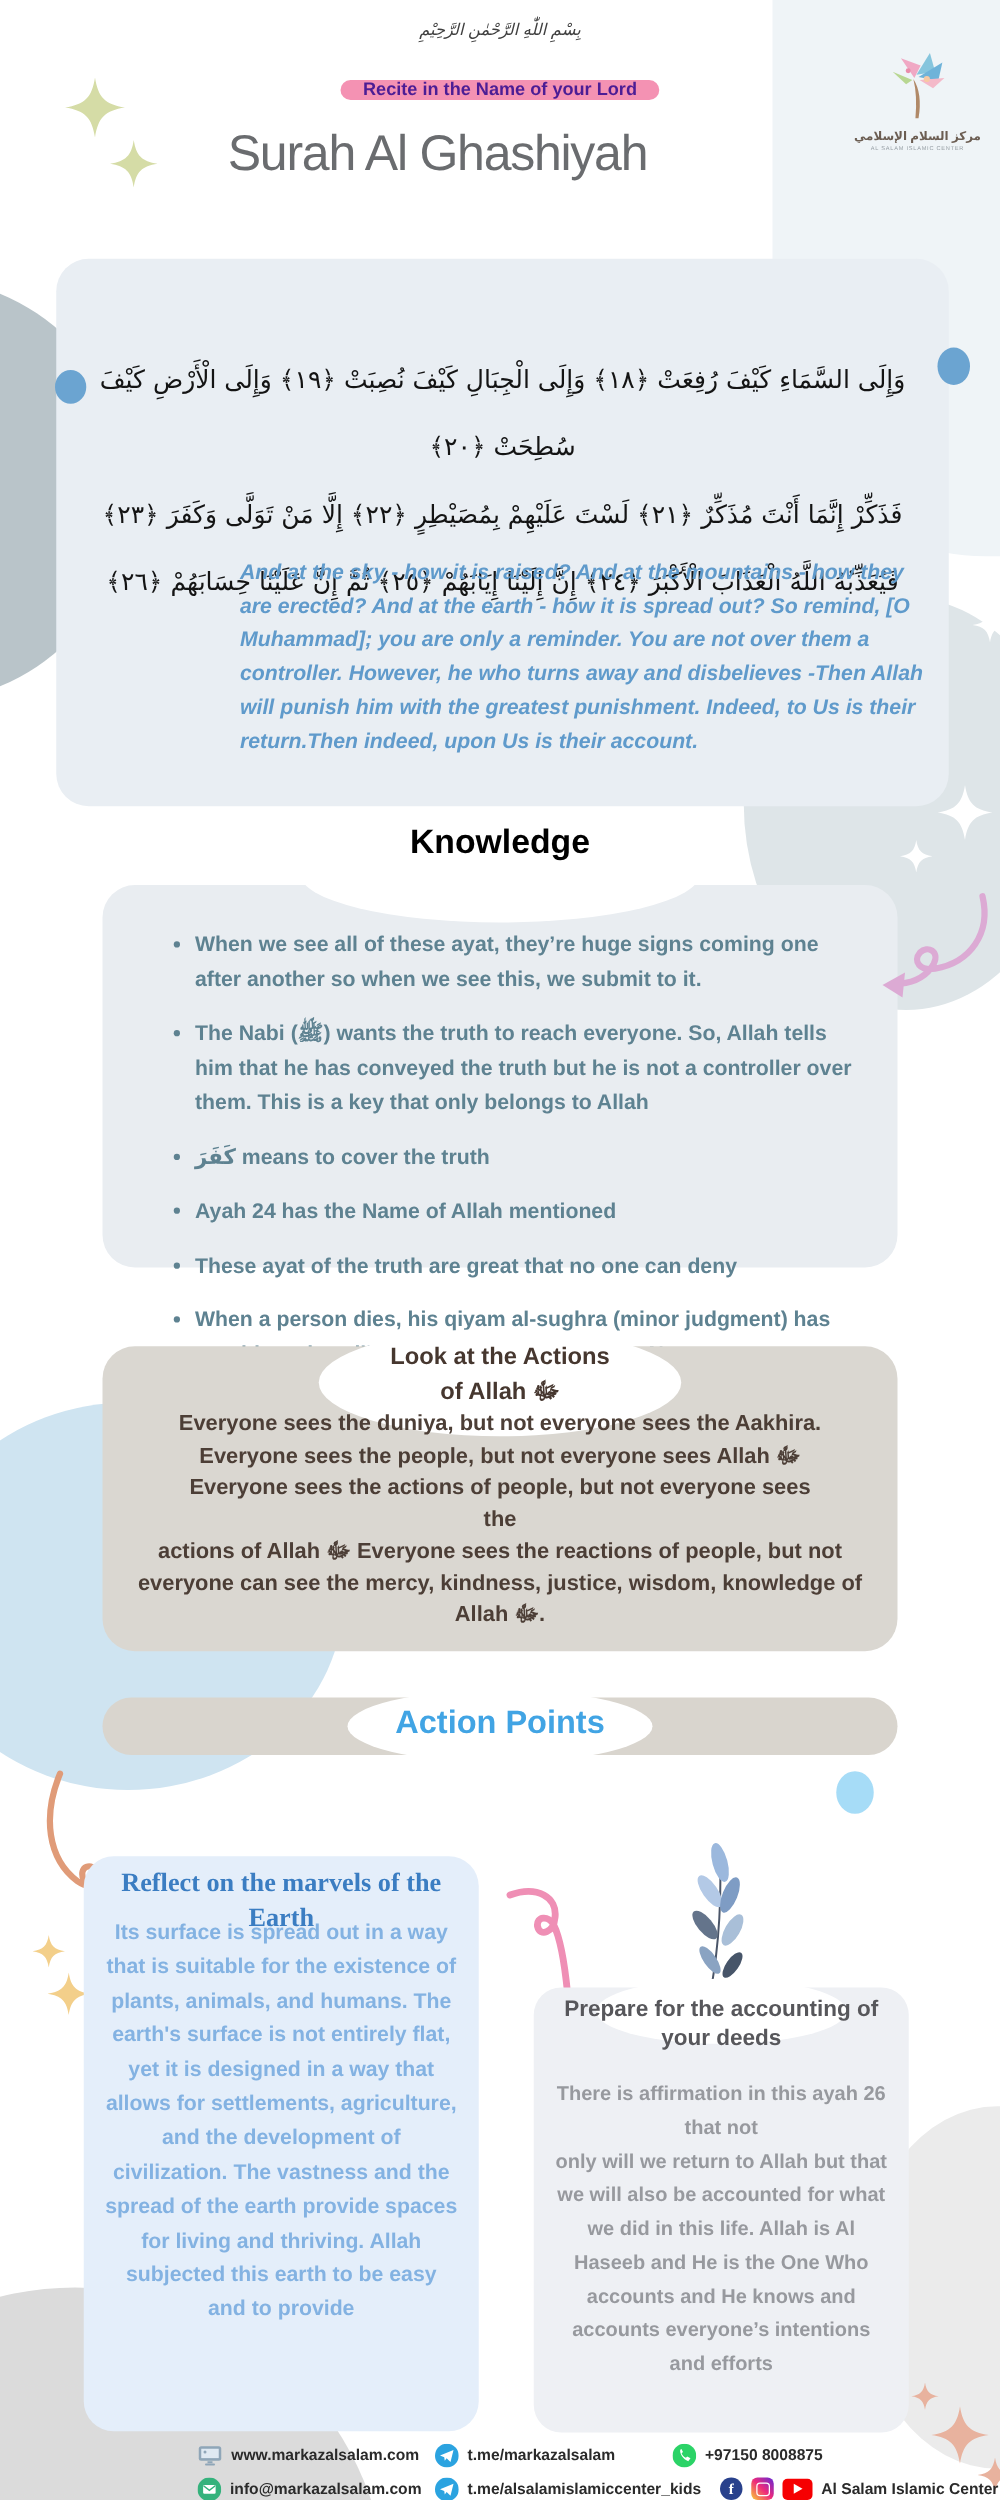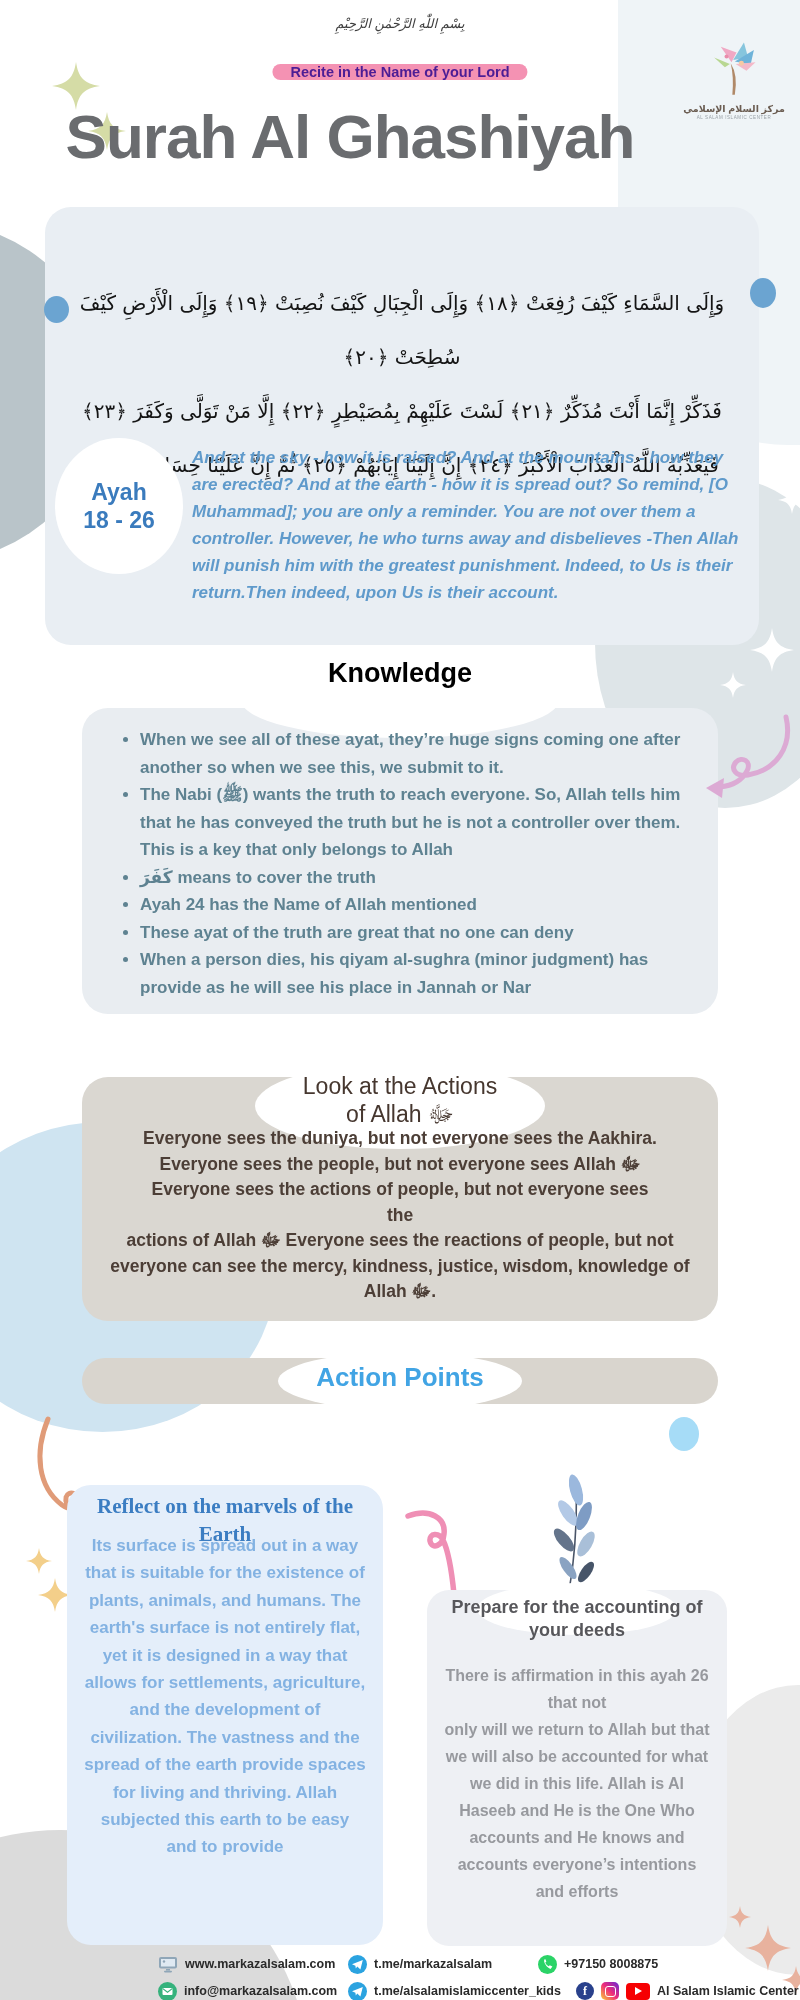--- a/index.html
+++ b/index.html
@@ -12,47 +12,47 @@
   .star svg path{fill:currentColor;}
 
   
   .bismillah{top:16px;left:0;width:800px;text-align:center;font-size:13px;color:#3f3f3f;
              letter-spacing:1px;font-style:italic;}
   .badge{top:64px;left:50%;transform:translateX(-50%);background:#f492b3;color:#4c1d95;
          font-weight:bold;font-size:14.5px;padding:0 18px;border-radius:10px;white-space:nowrap;}
   .logo{top:40px;left:678px;width:112px;text-align:center;}
   .logo .ar{font-size:9.5px;color:#6b5d52;font-weight:bold;margin-top:1px;}
   .logo .en{font-size:4.5px;color:#98a0a6;letter-spacing:.6px;margin-top:1px;}
-  .title{top:101px;left:0;width:700px;text-align:center;font-size:62px;font-weight:bold;
+  .title{top:101px;left:0;width:700px;text-align:center;font-size:40px;font-weight:normal;
          color:#6a6c6f;letter-spacing:-1px;}
 
   
   .verse-card{left:45px;top:207px;width:714px;height:438px;background:#e9eef3;border-radius:26px;}
   .dot{position:absolute;background:#6ba4d1;border-radius:50%;}
   .arabic{left:70px;top:276px;width:664px;text-align:center;direction:rtl;color:#141414;
           font-size:20px;line-height:54px;font-family:"DejaVu Sans",sans-serif;}
   .ayah-circle{left:55px;top:438px;width:128px;height:136px;background:#ffffff;border-radius:50%;
                display:flex;flex-direction:column;align-items:center;justify-content:center;}
   .ayah-circle div{color:#3a7bbd;font-weight:bold;font-size:23px;line-height:28px;}
   .translation{left:192px;top:444px;width:552px;color:#5f9acb;font-weight:bold;font-style:italic;
                font-size:17px;line-height:27px;}
 
   
   .k-heading{top:658px;left:0;width:800px;text-align:center;font-size:27px;font-weight:bold;color:#000000;}
   .k-card{left:82px;top:708px;width:636px;height:306px;background:#e9edf1;border-radius:26px;}
   .k-notch{left:240px;top:660px;width:320px;height:78px;background:#ffffff;border-radius:50%;}
   .k-list{left:118px;top:726px;width:566px;margin:0;padding:0 0 0 22px;color:#5e8291;
           font-weight:bold;font-size:17px;line-height:27.5px;}
-  .k-list li{margin:0;}
+  .k-list li{margin:16px;}
 
   
   .a-oval{left:255px;top:1063px;width:290px;height:86px;background:#ffffff;border-radius:50%;}
   .a-card{left:82px;top:1077px;width:636px;height:244px;background:#dad7d1;border-radius:26px;}
-  .a-heading{left:235px;top:1072px;width:330px;text-align:center;color:#46372f;font-weight:normal;
-             font-size:23px;line-height:28px;}
+  .a-heading{left:235px;top:1072px;width:330px;text-align:center;color:#46372f;font-weight:bold;
+             font-size:19px;line-height:28px;}
   .a-body{left:100px;top:1126px;width:600px;text-align:center;color:#4c3e36;font-weight:bold;
           font-size:17.5px;line-height:25.5px;white-space:pre-line;}
 
   
   .ap-bar{left:82px;top:1358px;width:636px;height:46px;background:#d9d5ce;border-radius:24px;}
   .ap-oval{left:278px;top:1352px;width:244px;height:58px;background:#ffffff;border-radius:50%;}
   .ap-text{left:0;top:1362px;width:800px;text-align:center;color:#41a4e4;font-weight:bold;font-size:26px;}
 
   
   .r-card{left:67px;top:1485px;width:316px;height:460px;background:#e4eefa;border-radius:24px;}
@@ -129,24 +129,20 @@
   <div class="abs verse-card"></div>
   <div class="dot" style="left:44px;top:296px;width:25px;height:27px;"></div>
   <div class="dot" style="left:750px;top:278px;width:26px;height:30px;"></div>
 
   <div class="abs arabic">
     <div>وَإِلَى السَّمَاءِ كَيْفَ رُفِعَتْ ﴿١٨﴾ وَإِلَى الْجِبَالِ كَيْفَ نُصِبَتْ ﴿١٩﴾ وَإِلَى الْأَرْضِ كَيْفَ سُطِحَتْ ﴿٢٠﴾</div>
     <div>فَذَكِّرْ إِنَّمَا أَنْتَ مُذَكِّرٌ ﴿٢١﴾ لَسْتَ عَلَيْهِمْ بِمُصَيْطِرٍ ﴿٢٢﴾ إِلَّا مَنْ تَوَلَّى وَكَفَرَ ﴿٢٣﴾</div>
     <div>فَيُعَذِّبُهُ اللَّهُ الْعَذَابَ الْأَكْبَرَ ﴿٢٤﴾ إِنَّ إِلَيْنَا إِيَابَهُمْ ﴿٢٥﴾ ثُمَّ إِنَّ عَلَيْنَا حِسَابَهُمْ ﴿٢٦﴾</div>
   </div>
 
-  <div class="abs ayah-circle">
-    <div>Ayah</div>
-    <div>18 - 26</div>
-  </div>
 
   <div class="abs translation">And at the sky - how it is raised? And at the mountains - how they are erected? And at the earth - how it is spread out? So remind, [O Muhammad]; you are only a reminder. You are not over them a controller. However, he who turns away and disbelieves -Then Allah will punish him with the greatest punishment. Indeed, to Us is their return.Then indeed, upon Us is their account.</div>
 
   <div class="abs k-card"></div>
   <div class="abs k-notch"></div>
   <div class="abs k-heading">Knowledge</div>
   <ul class="abs k-list">
     <li>When we see all of these ayat, they’re huge signs coming one after another so when we see this, we submit to it.</li>
     <li>The Nabi (ﷺ) wants the truth to reach everyone. So, Allah tells him that he has conveyed the truth but he is not a controller over them. This is a key that only belongs to Allah</li>
     <li>كَفَرَ means to cover the truth</li>

